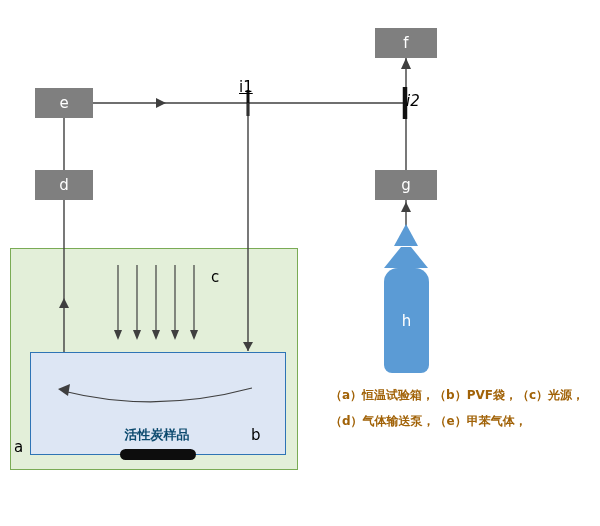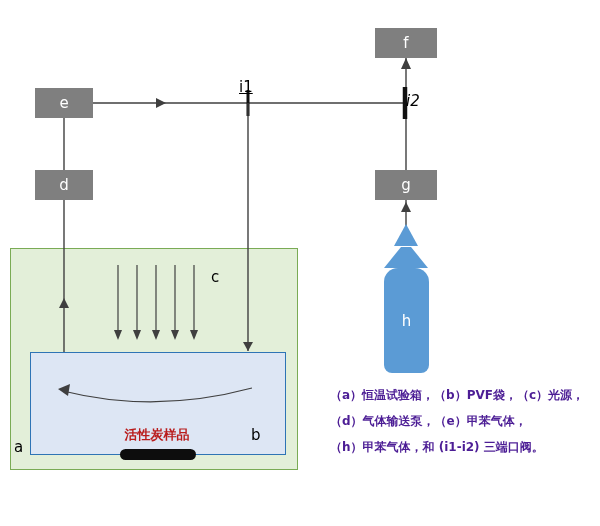--- a/index.html
+++ b/index.html
@@ -39,29 +39,29 @@
   .bottle-part{fill:var(--bottle-blue);stroke:none;}
   .node-label{position:absolute;font-size:15px;color:#000;z-index:10;}
   .bottle-body{
     position:absolute;left:384px;top:268px;width:45px;height:105px;
     background:var(--bottle-blue);border-radius:14px 14px 8px 8px;
     display:flex;align-items:center;justify-content:center;
     color:#fff;font-size:15px;z-index:10;
   }
   .sample-label{
     position:absolute;left:95px;top:426px;width:124px;text-align:center;
-    font-size:13px;font-weight:700;color:#b91c1c;z-index:10;
+    font-size:13px;font-weight:700;color:#0c4a6e;z-index:10;
   }
   .sample-pill{
     position:absolute;left:120px;top:449px;width:76px;height:11px;
     background:#0d0d0d;border-radius:6px;z-index:10;
   }
   .legend{
     position:absolute;left:330px;top:382px;width:265px;z-index:10;
-    font-size:12px;font-weight:700;line-height:26px;color:#4c1d95;
+    font-size:12px;font-weight:700;line-height:26px;color:#a16207;
   }
 </style>
 </head>
 <body>
 
 <div id="app">
 
   <div class="chamber"></div>
 
   <div class="bag"></div>
@@ -135,16 +135,15 @@
   <div class="node-label" style="left:14px;top:438px;">a</div>
   <div class="node-label" style="left:251px;top:426px;">b</div>
   <div class="node-label" style="left:211px;top:268px;">c</div>
 
   <div class="sample-label">活性炭样品</div>
   <div class="sample-pill"></div>
 
   <div class="legend">
     <div>（a）恒温试验箱，（b）PVF袋，（c）光源，</div>
     <div>（d）气体输送泵，（e）甲苯气体，</div>
-    <div>（h）甲苯气体，和 (i1-i2) 三端口阀。</div>
   </div>
 
 </div>
 
 </body></html>

